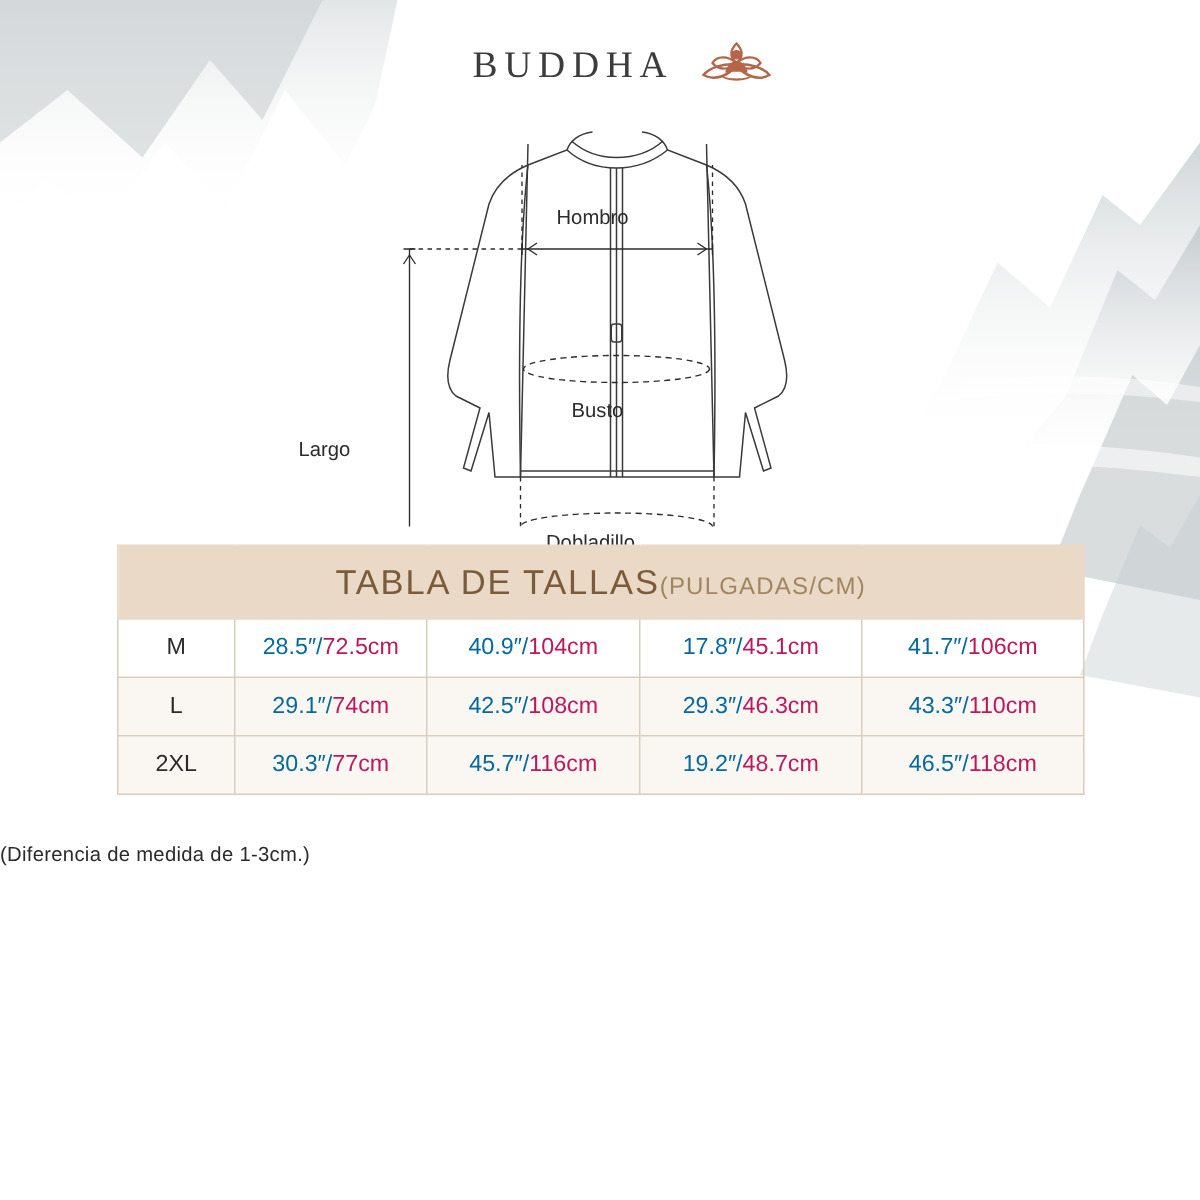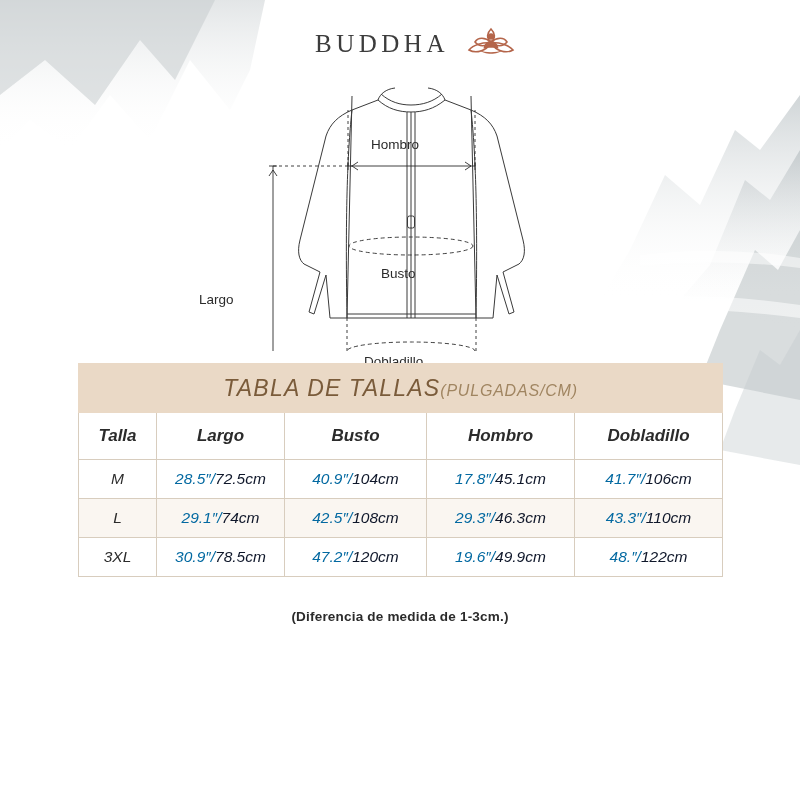--- a/index.html
+++ b/index.html
@@ -73,21 +73,20 @@
   #lbl-largo  { left: 199px; top: 226px; }
 
   
   .table-wrap {
     position: relative;
     z-index: 2;
     width: 644px;
     margin: 4px auto;
     margin-top: 12px;
     box-sizing: border-box;
-    font-style: italic;
   }
   table.size-table {
     width: 644px;
     border-collapse: collapse;
     table-layout: fixed;
   }
   table.size-table td, table.size-table th {
     border: 1px solid #d8cdbe;
     padding: 0;
     text-align: center;
@@ -121,34 +120,33 @@
     font-size: 15.5px;
     color: #4a4a4a;
   }
   .body-row.alt td {
     background: #faf6f1;
   }
   td.size-col {
     color: #2b2b2b;
   }
   .unit {
-    color: #0f172a;
+    color: #be185d;
   }
   .inch {
     color: #0369a1;
   }
 
   .footnote {
     position: relative;
     z-index: 2;
-    text-align: center;
     margin-top: 32px;
     font-size: 13.5px;
     color: #2b2b2b;
-    font-weight: bold;
+    font-weight: normal;
     letter-spacing: 0.2px;
   }
 </style>
 </head>
 <body>
 
 <div class="bg-layer">
   <svg width="800" height="800" viewBox="0 0 800 800" xmlns="http://www.w3.org/2000/svg">
     <defs>
       <linearGradient id="mtnFadeL" x1="0" y1="0" x2="0" y2="1">
@@ -262,51 +260,44 @@
       <col style="width:142px">
       <col style="width:148px">
       <col style="width:148px">
     </colgroup>
     <tbody>
       <tr>
         <td class="title-cell" colspan="5">
           <span class="title-main">TABLA DE TALLAS</span><span class="title-sub">(PULGADAS/CM)</span>
         </td>
       </tr>
-      <tr>
-        <td class="hdr-cell">Talla</td>
-        <td class="hdr-cell">Largo</td>
-        <td class="hdr-cell">Busto</td>
-        <td class="hdr-cell">Hombro</td>
-        <td class="hdr-cell">Dobladillo</td>
-      </tr>
 
       <tr class="body-row">
         <td class="size-col">M</td>
         <td><span class="inch">28.5″/</span><span class="unit">72.5cm</span></td>
         <td><span class="inch">40.9″/</span><span class="unit">104cm</span></td>
         <td><span class="inch">17.8″/</span><span class="unit">45.1cm</span></td>
         <td><span class="inch">41.7″/</span><span class="unit">106cm</span></td>
       </tr>
 
       <tr class="body-row alt">
         <td class="size-col">L</td>
         <td><span class="inch">29.1″/</span><span class="unit">74cm</span></td>
         <td><span class="inch">42.5″/</span><span class="unit">108cm</span></td>
         <td><span class="inch">29.3″/</span><span class="unit">46.3cm</span></td>
         <td><span class="inch">43.3″/</span><span class="unit">110cm</span></td>
       </tr>
 
 
-
-      <tr class="body-row">
-        <td class="size-col">3XL</td>
-        <td><span class="inch">30.9″/</span><span class="unit">78.5cm</span></td>
-        <td><span class="inch">47.2″/</span><span class="unit">120cm</span></td>
-        <td><span class="inch">19.6″/</span><span class="unit">49.9cm</span></td>
-        <td><span class="inch">48.″/</span><span class="unit">122cm</span></td>
+      <tr class="body-row alt">
+        <td class="size-col">2XL</td>
+        <td><span class="inch">30.3″/</span><span class="unit">77cm</span></td>
+        <td><span class="inch">45.7″/</span><span class="unit">116cm</span></td>
+        <td><span class="inch">19.2″/</span><span class="unit">48.7cm</span></td>
+        <td><span class="inch">46.5″/</span><span class="unit">118cm</span></td>
       </tr>
+
 
     </tbody>
   </table>
 </div>
 
 <div class="footnote">(Diferencia de medida de 1-3cm.)</div>
 
 </body></html>

